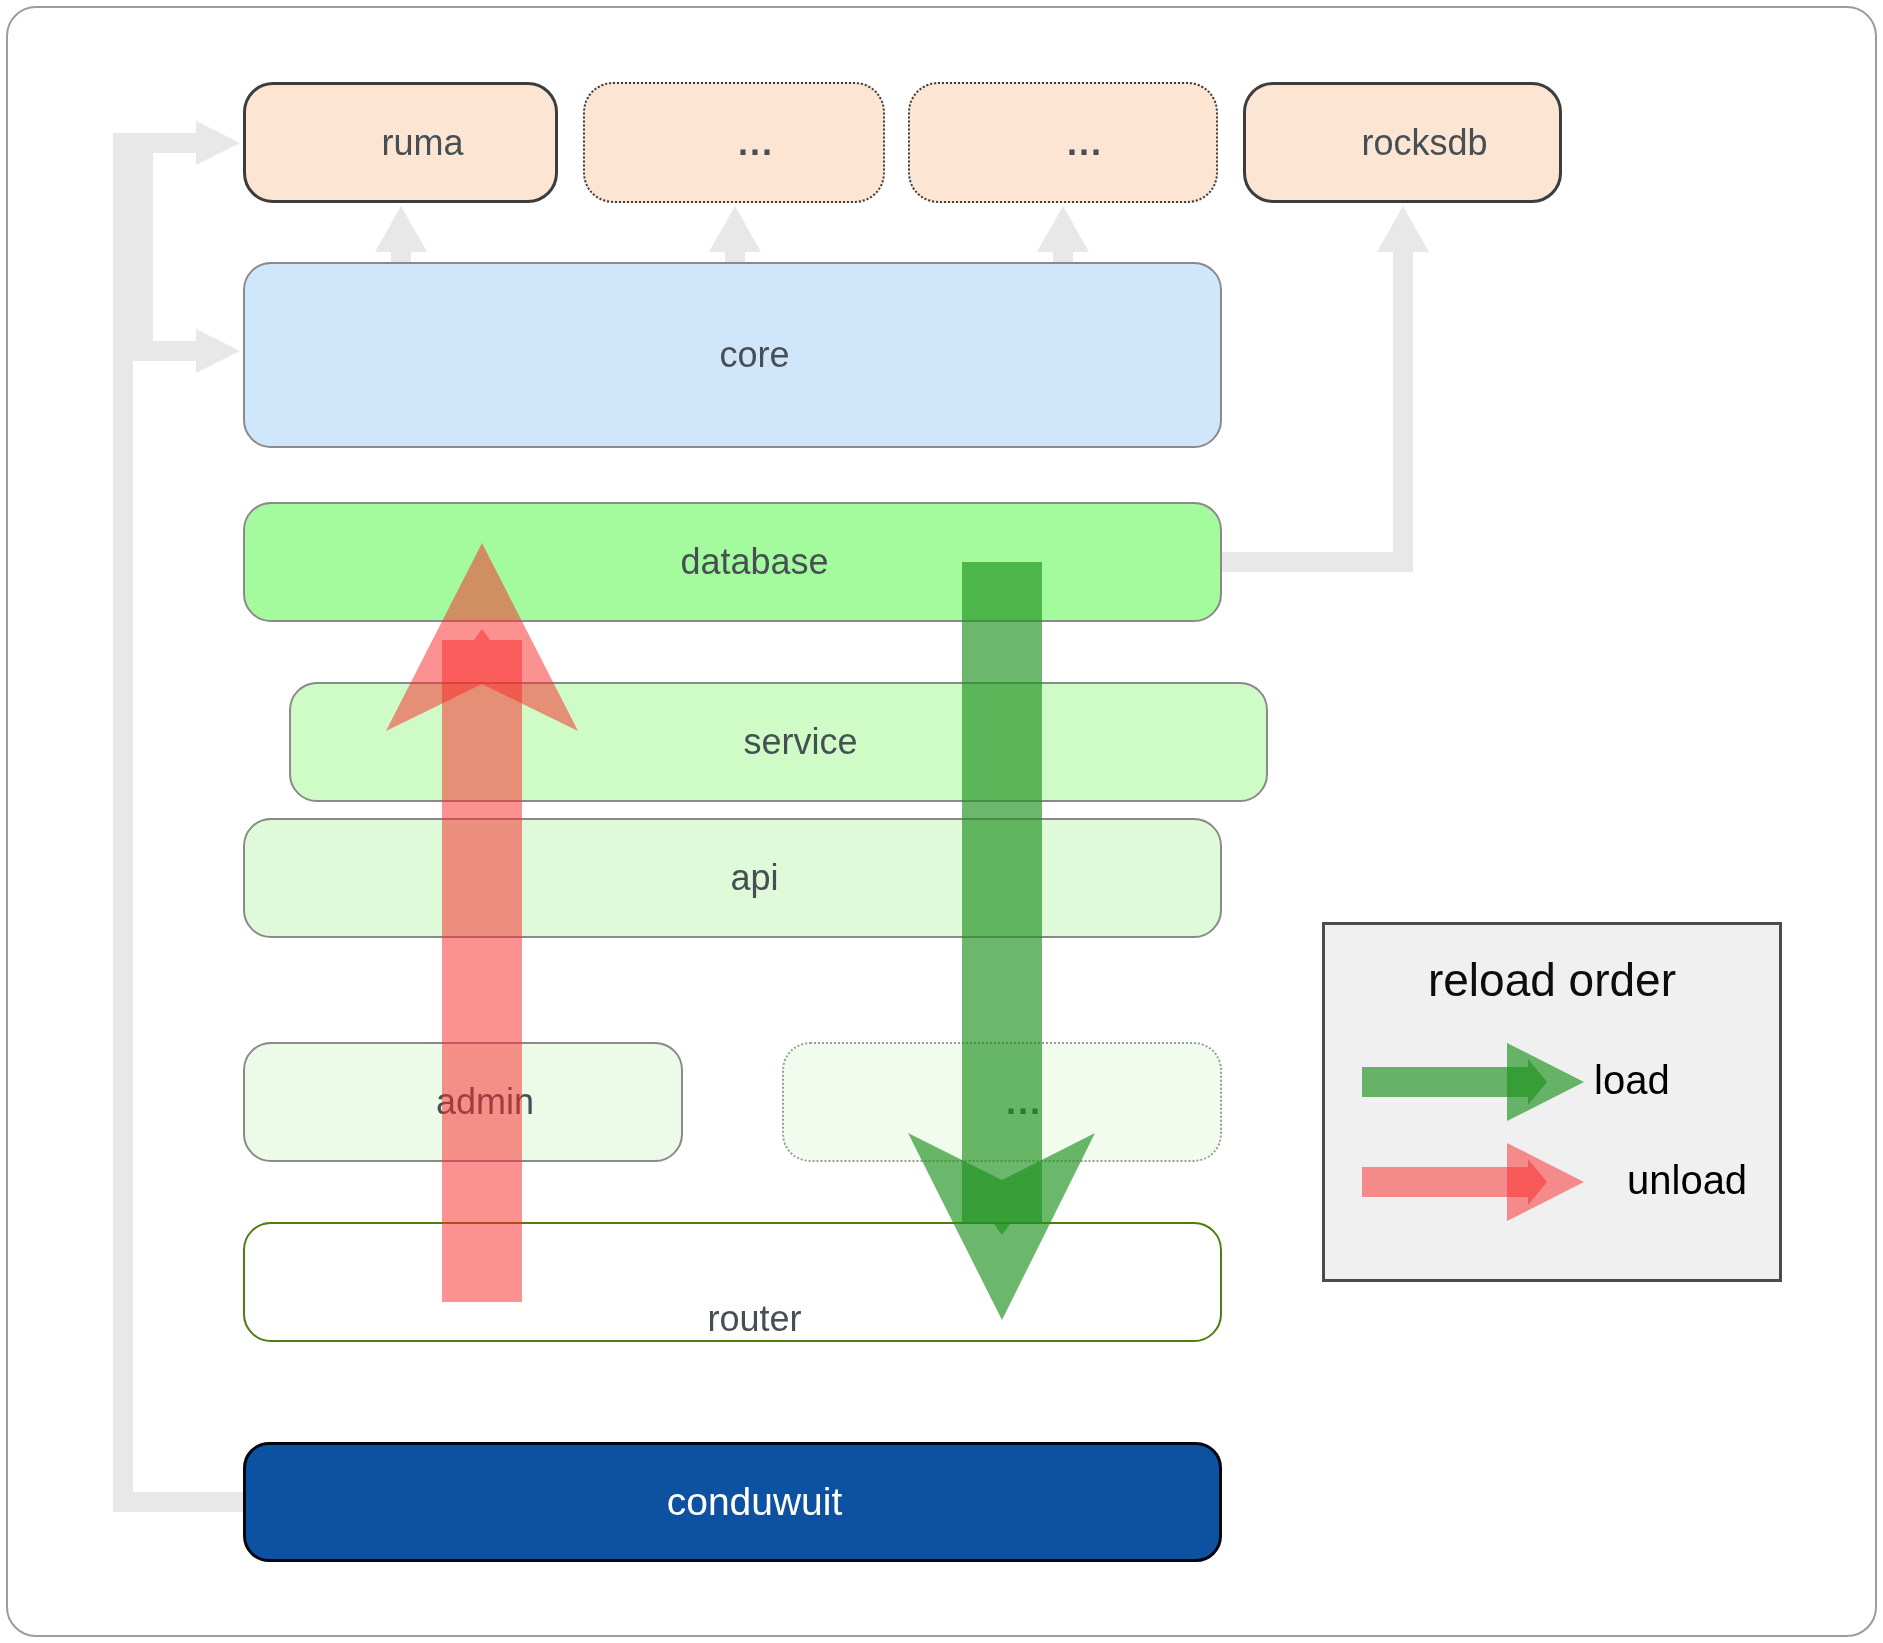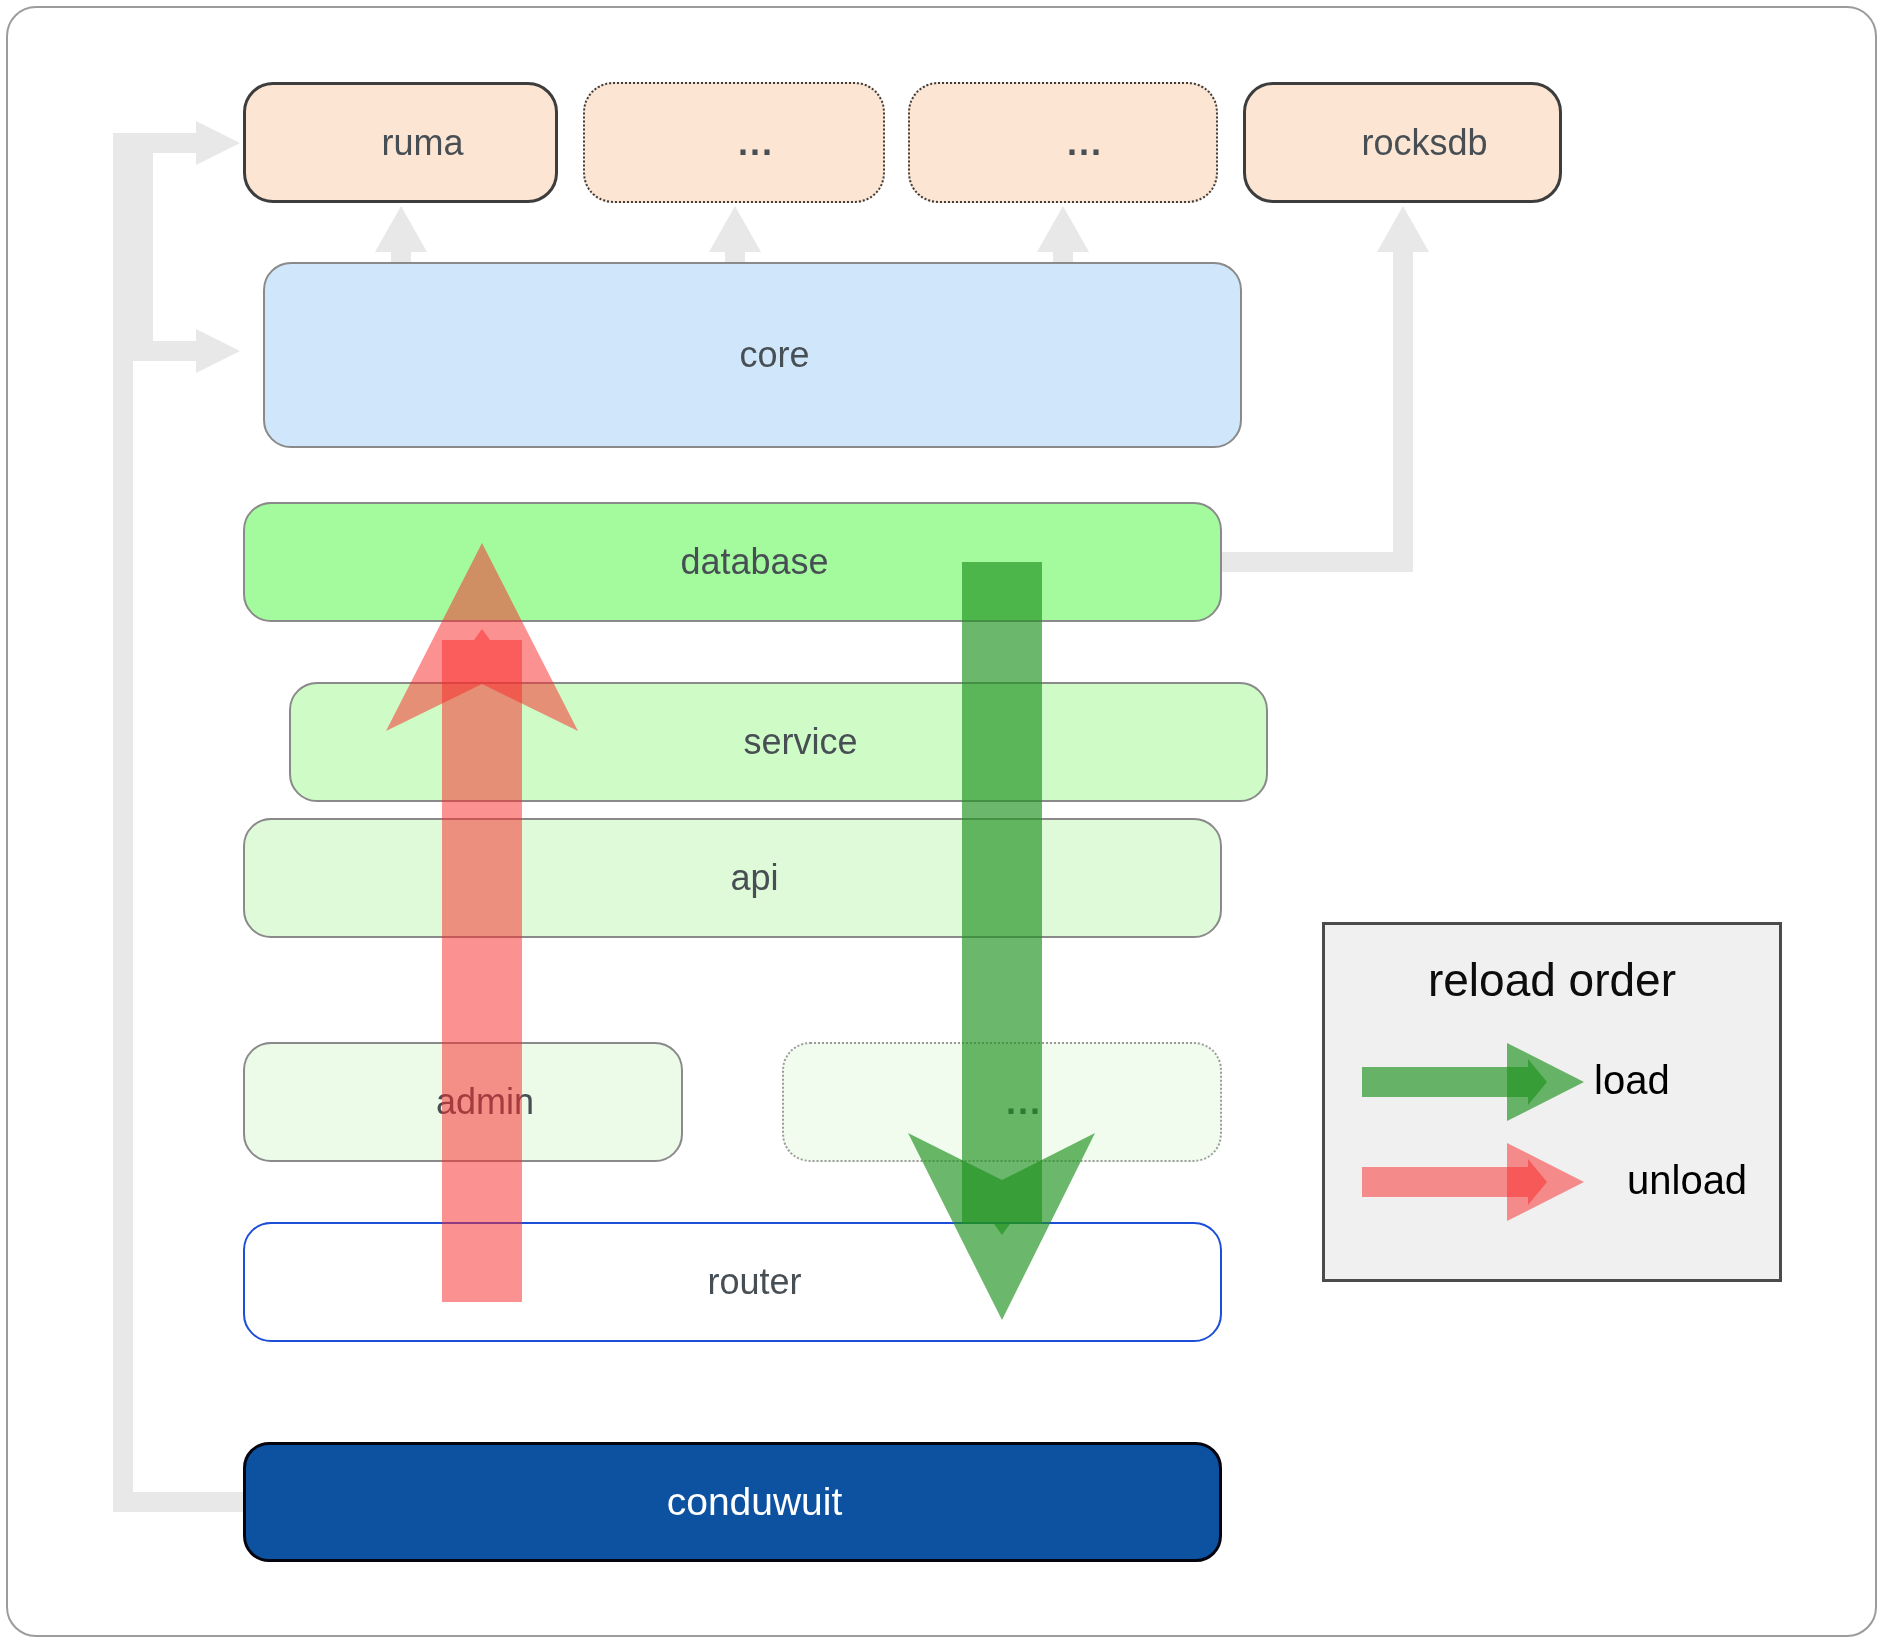--- a/index.html
+++ b/index.html
@@ -19,21 +19,21 @@
     font-size:36px;color:#474f54;z-index:2;box-sizing:border-box;padding-left:44px;
   }
   .peach{background:#fce5d2;border:3px solid #3d3d3d;border-radius:30px;}
   .peach-dotted{background:#fce5d2;border:2px dotted #3c3c3c;border-radius:30px;}
   .blue{background:#d0e6fa;border:2px solid #8a8a8a;border-radius:28px;}
   .green-bright{background:#a4fb9e;border:2px solid #8a8a8a;border-radius:28px;}
   .green-mid{background:#cefbc6;border:2px solid #8a8a8a;border-radius:28px;margin-left:46px;}
   .green-light{background:#dffad8;border:2px solid #8a8a8a;border-radius:28px;}
   .green-faint{background:#ecfae8;border:2px solid #8a8a8a;border-radius:28px;}
   .green-faint-dotted{background:#f1fcee;border:2px dotted #9b9b9b;border-radius:28px;}
-  .white-box{background:#ffffff;border:2px solid #1d4ed8;border-radius:28px;}
+  .white-box{background:#ffffff;border:2px solid #4d7c0f;border-radius:28px;align-items:flex-end;}
   .navy{background:#0d52a0;border:3px solid #05050f;border-radius:26px;color:#ffffff;font-size:39px;}
   .dots{font-weight:bold;letter-spacing:2px;}
   .legend{
     position:absolute;left:1322px;top:922px;width:460px;height:360px;
     background:#f0f0f0;border:3px solid #4b4b4b;z-index:2;box-sizing:border-box;
   }
   .legend-title{
     position:absolute;left:0;top:28px;width:100%;text-align:center;
     font-size:46px;color:#0d0d0d;
   }
@@ -71,21 +71,21 @@
   <div class="box peach-dotted" style="left:583px;top:82px;width:302px;height:121px;">
     <span class="dots">...</span>
   </div>
   <div class="box peach-dotted" style="left:908px;top:82px;width:310px;height:121px;">
     <span class="dots">...</span>
   </div>
   <div class="box peach" style="left:1243px;top:82px;width:319px;height:121px;">
     <span>rocksdb</span>
   </div>
 
-  <div class="box blue" style="left:243px;top:262px;width:979px;height:186px;margin-left:20px;">
+  <div class="box blue" style="left:243px;top:262px;width:979px;height:186px;">
     <span>core</span>
   </div>
 
   <div class="box green-bright" style="left:243px;top:502px;width:979px;height:120px;">
     <span>database</span>
   </div>
 
   <div class="box green-mid" style="left:243px;top:682px;width:979px;height:120px;">
     <span>service</span>
   </div>

